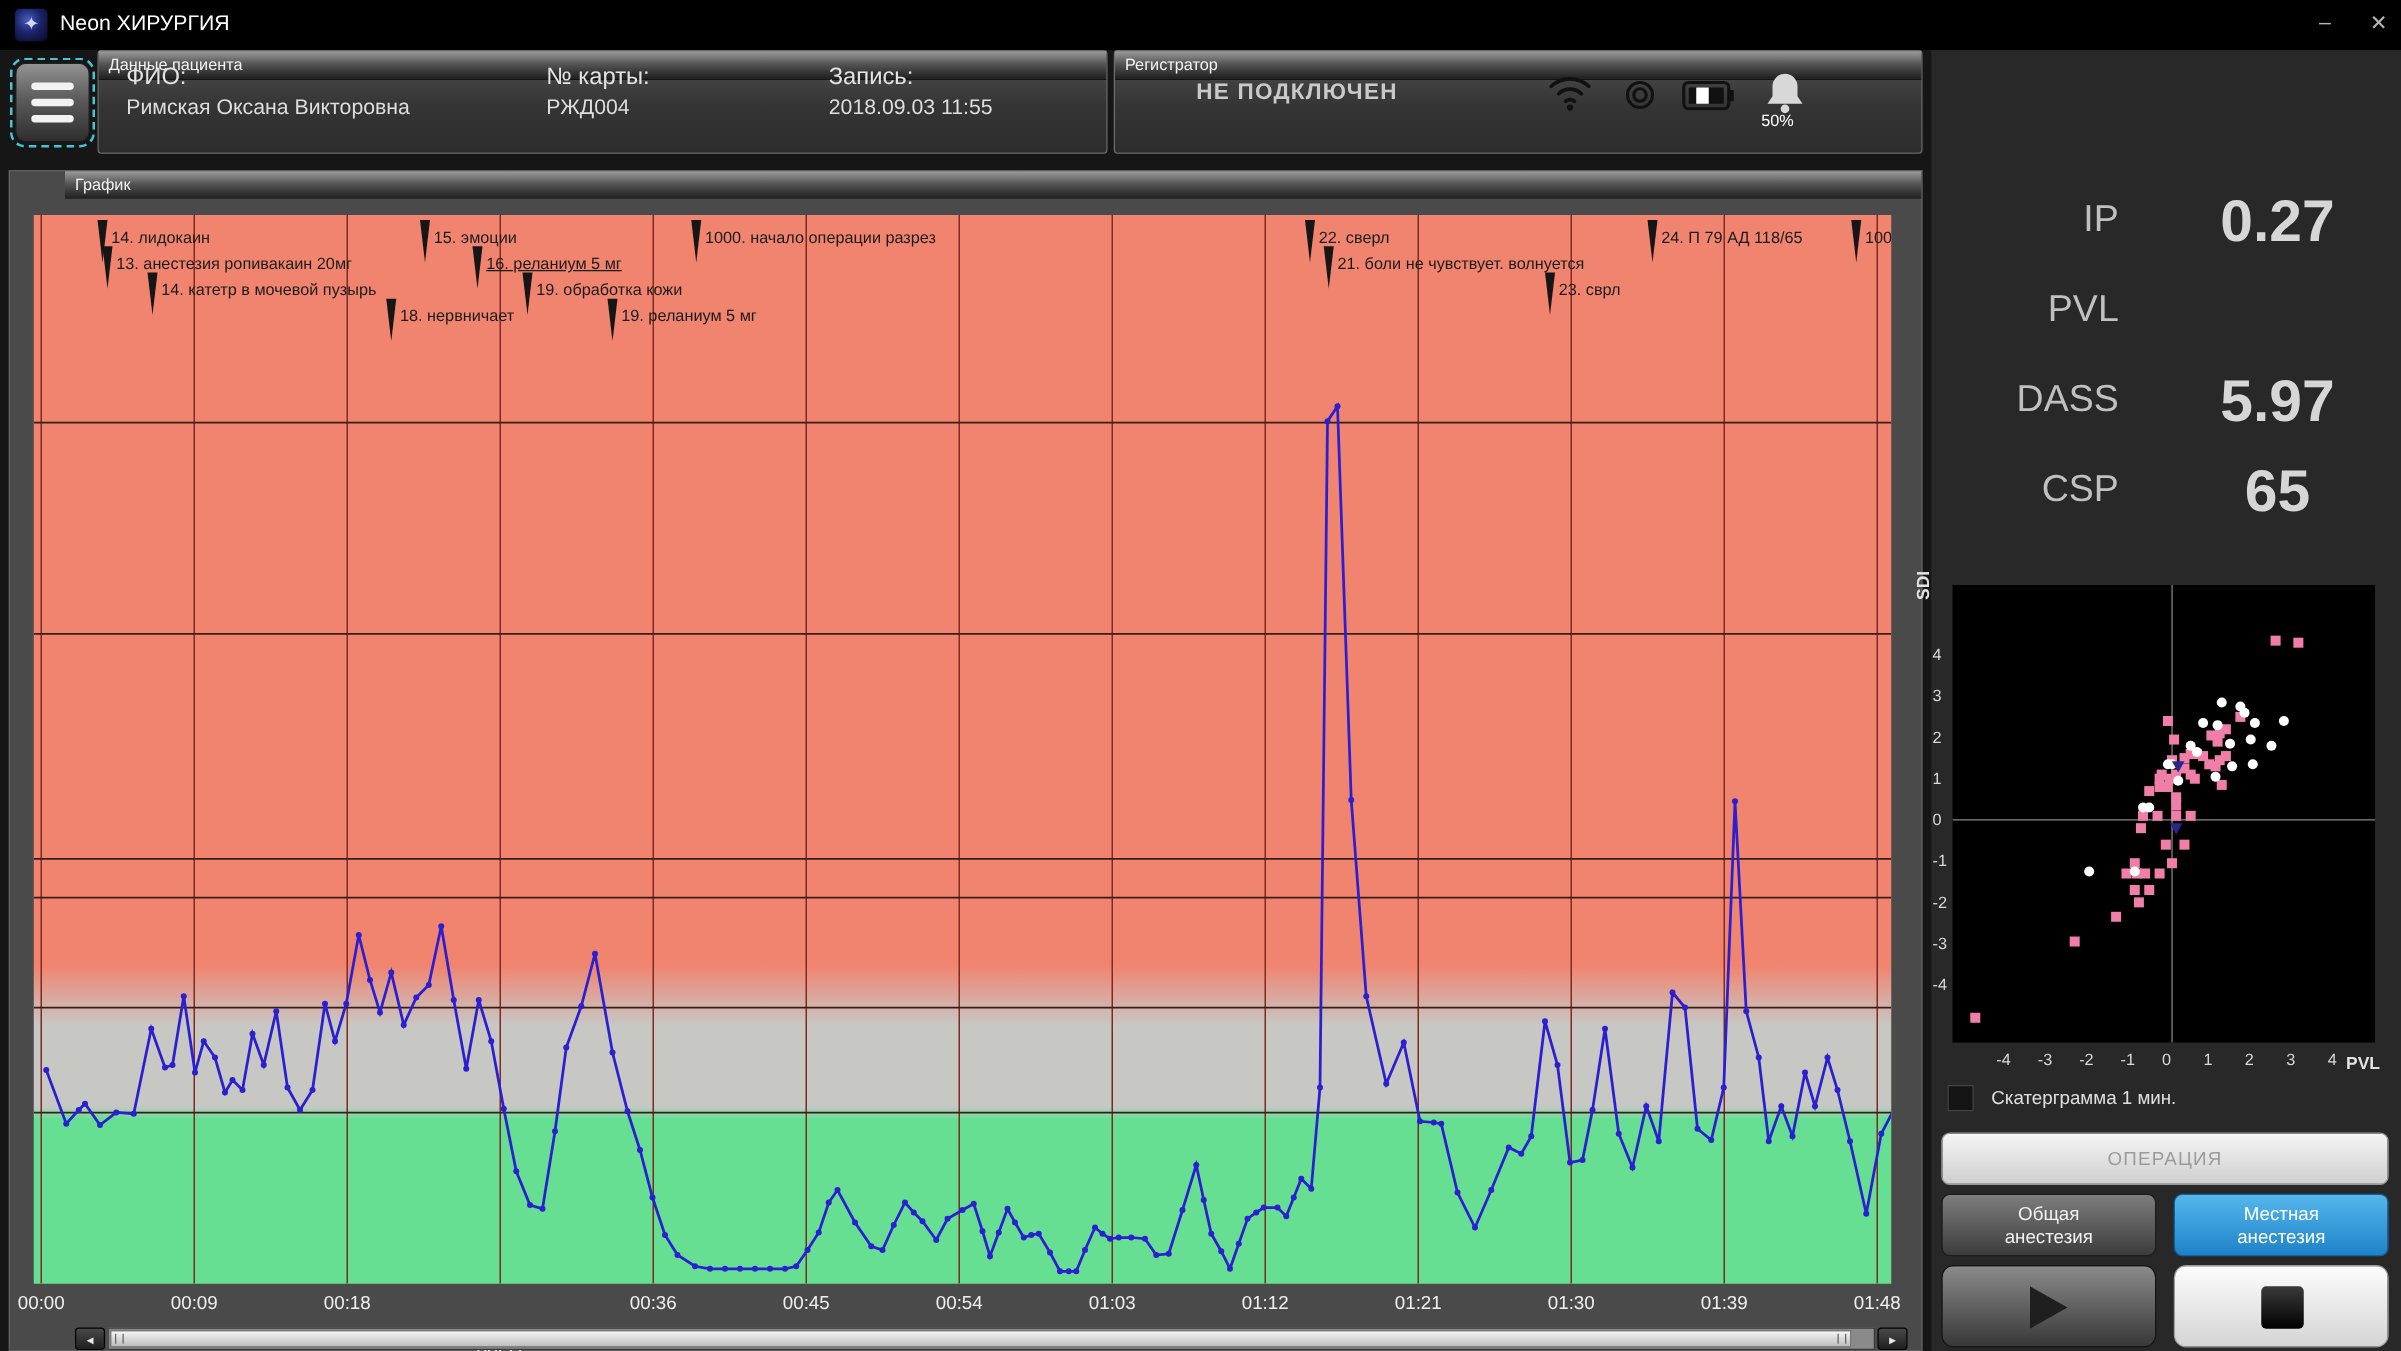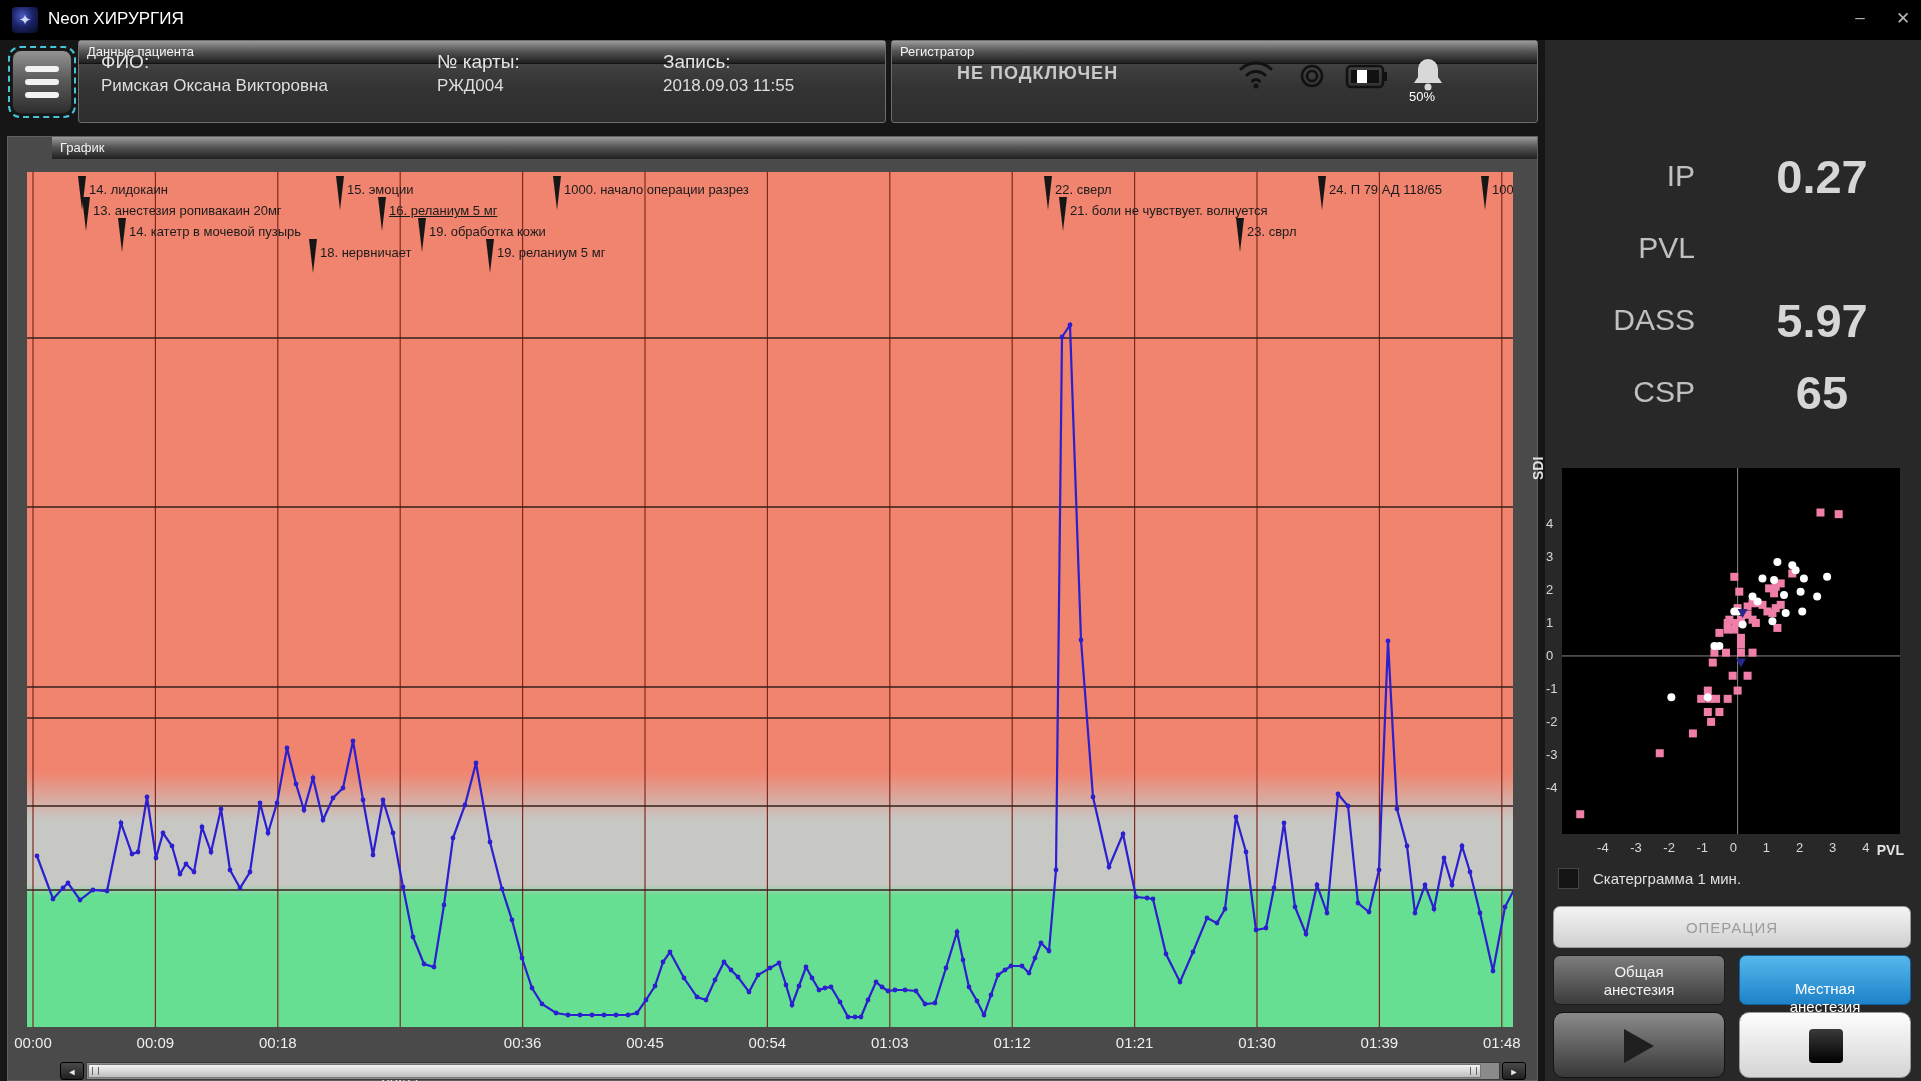--- a/index.html
+++ b/index.html
@@ -65,21 +65,21 @@
   #pvl-label{position:absolute;right:-4px;bottom:-24px;font-size:14px;font-weight:bold;color:#e2e2e2;}
   .chk-row{position:absolute;left:13px;top:828px;display:flex;align-items:center;gap:14px;}
   .chk-box{width:19px;height:19px;background:#141414;border:1px solid #454545;}
   .chk-label{font-size:15px;color:#e0e0e0;}
   .btn{position:absolute;border-radius:7px;text-align:center;box-sizing:border-box;}
   #btn-operation{left:8px;top:866px;width:358px;height:42px;background:linear-gradient(180deg,#f4f4f4,#cfcfcf);
     border:1px solid #9a9a9a;color:#9b9b9b;font-size:15px;line-height:42px;letter-spacing:1px;}
   #btn-general{left:8px;top:915px;width:172px;height:50px;background:linear-gradient(180deg,#7d7d7d,#3c3c3c);
     border:1px solid #1c1c1c;color:#f2f2f2;font-size:15px;padding-top:7px;line-height:18px;}
   #btn-local{left:194px;top:915px;width:172px;height:50px;background:linear-gradient(180deg,#56b7ec,#1e82c8);
-    border:1px solid #12619c;color:#fff;font-size:15px;padding-top:24px;line-height:18px;}
+    border:1px solid #12619c;color:#fff;font-size:15px;padding-top:7px;line-height:18px;}
   #btn-play{left:8px;top:972px;width:172px;height:66px;background:linear-gradient(180deg,#8a8a8a,#383838);
     border:1px solid #141414;border-radius:10px;}
   #btn-stop{left:194px;top:972px;width:172px;height:66px;background:linear-gradient(180deg,#fdfdfd,#d4d4d4);
     border:1px solid #9a9a9a;border-radius:10px;}
   .play-tri{position:absolute;left:70px;top:16px;width:0;height:0;border-top:17px solid transparent;
     border-bottom:17px solid transparent;border-left:30px solid #1f1f1f;}
   .stop-sq{position:absolute;left:69px;top:16px;width:34px;height:34px;border-radius:4px;
     background:linear-gradient(180deg,#3a3a3a,#000);}
 </style>
 </head>

